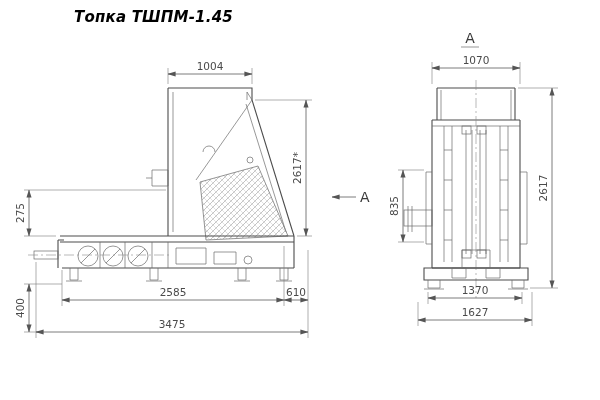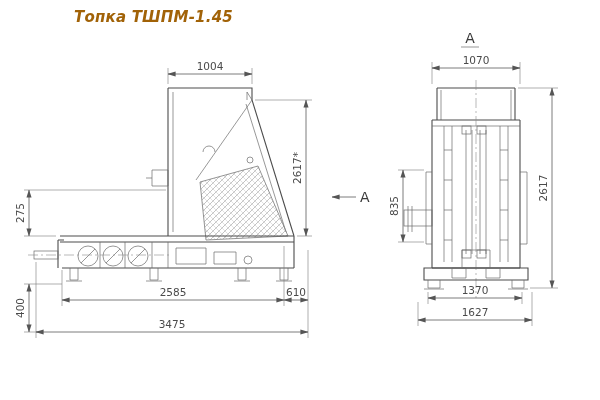--- a/index.html
+++ b/index.html
@@ -9,21 +9,21 @@
     background:#ffffff;
     font-family:"DejaVu Sans", sans-serif;
     overflow:hidden;
   }
   .title{
     position:absolute;
     left:74px;top:8px;
     font-size:15px;
     font-style:italic;
     font-weight:600;
-    color:#a16207;
+    color:#000000;
     letter-spacing:.2px;
   }
   svg{position:absolute;left:0;top:0;}
   .dim-text{
     font-size:10.5px;
     fill:#4a4a4a;
   }
   .view-label{
     font-size:14px;
     fill:#3a3a3a;

